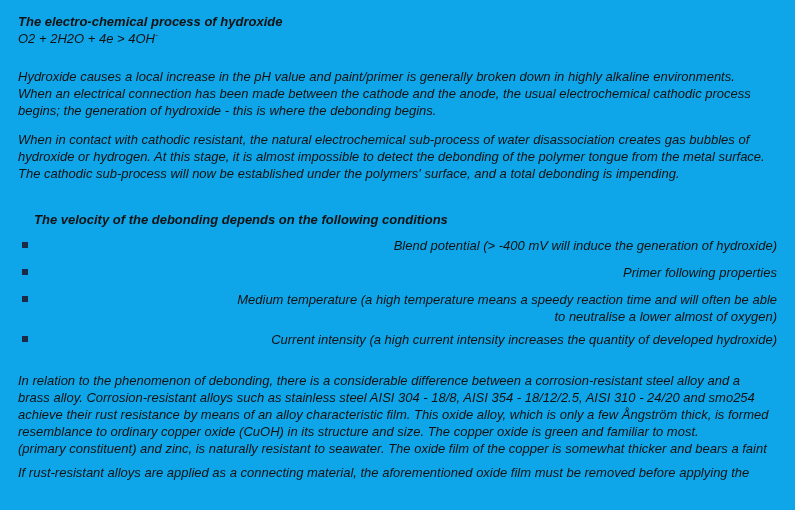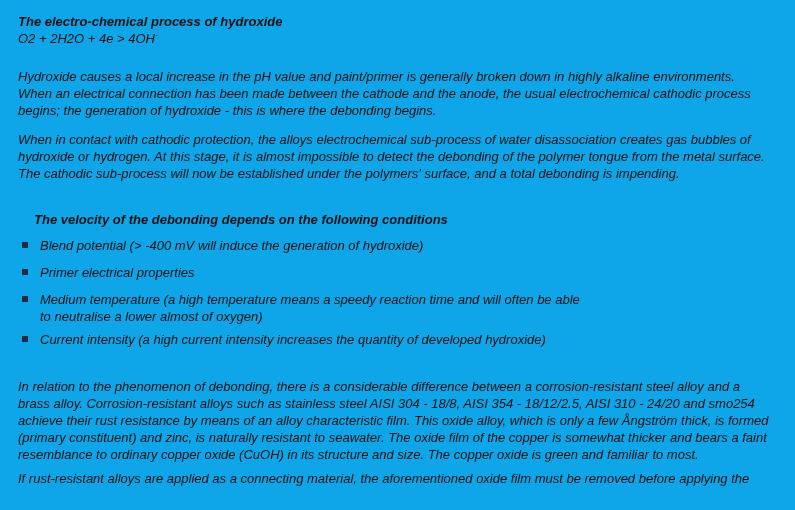--- a/index.html
+++ b/index.html
@@ -28,26 +28,27 @@
   }
   .formula-line sup {
     font-size: 9px;
     line-height: 0;
   }
   .para { margin: 0; }
   .para .line { white-space: nowrap; }
   .p1 { margin-top: 21px; }
   .p2 { margin-top: 12px; }
   .h2 { margin-top: 29px; margin-left: 16px; }
-  .p3 { margin-top: 30px; }
+  .p3 { margin-top: 24px; }
   .p4 { margin-top: 7px; }
   ul.bullet-list {
     list-style: none;
     margin: 9px 0 4px 0;
     padding: 0;
+    text-align: right;
   }
   ul.bullet-list li {
     position: relative;
     padding-left: 22px;
     margin-bottom: 10px;
   }
   ul.bullet-list li.tight { margin-bottom: 6px; }
   ul.bullet-list li:last-child { margin-bottom: 0; }
   .bullet-square {
     position: absolute;
@@ -69,38 +70,38 @@
 
     <div class="formula-line"><span>O2 + 2H2O + 4e &gt; 4OH</span><sup>-</sup></div>
 
     <div class="para p1">
       <div class="line">Hydroxide causes a local increase in the pH value and paint/primer is generally broken down in highly alkaline environments.</div>
       <div class="line">When an electrical connection has been made between the cathode and the anode, the usual electrochemical cathodic process</div>
       <div class="line">begins; the generation of hydroxide - this is where the debonding begins.</div>
     </div>
 
     <div class="para p2">
-      <div class="line">When in contact with cathodic protection, the alloys electrochemical sub-process of water disassociation creates gas bubbles of</div>
+      <div class="line">When in contact with cathodic resistant, the natural electrochemical sub-process of water disassociation creates gas bubbles of</div>
       <div class="line">hydroxide or hydrogen. At this stage, it is almost impossible to detect the debonding of the polymer tongue from the metal surface.</div>
       <div class="line">The cathodic sub-process will now be established under the polymers' surface, and a total debonding is impending.</div>
     </div>
 
     <div class="doc-heading h2">The velocity of the debonding depends on the following conditions</div>
 
     <ul class="bullet-list">
       <li>
         <span class="bullet-square"></span>
         <div class="bullet-text">
           <div class="line">Blend potential (&gt; -400 mV will induce the generation of hydroxide)</div>
         </div>
       </li>
       <li>
         <span class="bullet-square"></span>
         <div class="bullet-text">
-          <div class="line">Primer electrical properties</div>
+          <div class="line">Primer following properties</div>
         </div>
       </li>
       <li class="tight">
         <span class="bullet-square"></span>
         <div class="bullet-text">
           <div class="line">Medium temperature (a high temperature means a speedy reaction time and will often be able</div>
           <div class="line">to neutralise a lower almost of oxygen)</div>
         </div>
       </li>
       <li>
@@ -108,22 +109,22 @@
         <div class="bullet-text">
           <div class="line">Current intensity (a high current intensity increases the quantity of developed hydroxide)</div>
         </div>
       </li>
     </ul>
 
     <div class="para p3">
       <div class="line">In relation to the phenomenon of debonding, there is a considerable difference between a corrosion-resistant steel alloy and a</div>
       <div class="line">brass alloy. Corrosion-resistant alloys such as stainless steel AISI 304 - 18/8, AISI 354 - 18/12/2.5, AISI 310 - 24/20 and smo254</div>
       <div class="line">achieve their rust resistance by means of an alloy characteristic film. This oxide alloy, which is only a few Ångström thick, is formed</div>
+      <div class="line">resemblance to ordinary copper oxide (CuOH) in its structure and size. The copper oxide is green and familiar to most.</div>
       <div class="line">(primary constituent) and zinc, is naturally resistant to seawater. The oxide film of the copper is somewhat thicker and bears a faint</div>
-      <div class="line">resemblance to ordinary copper oxide (CuOH) in its structure and size. The copper oxide is green and familiar to most.</div>
     </div>
 
     <div class="para p4">
       <div class="line">If rust-resistant alloys are applied as a connecting material, the aforementioned oxide film must be removed before applying the</div>
     </div>
 
   </div>
 </div>
 
 </body></html>

